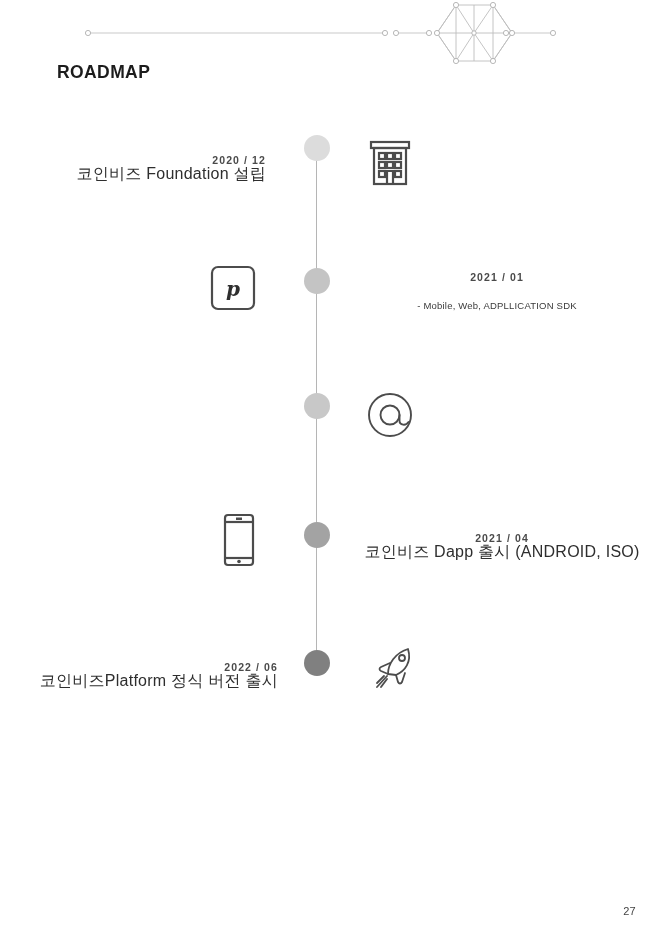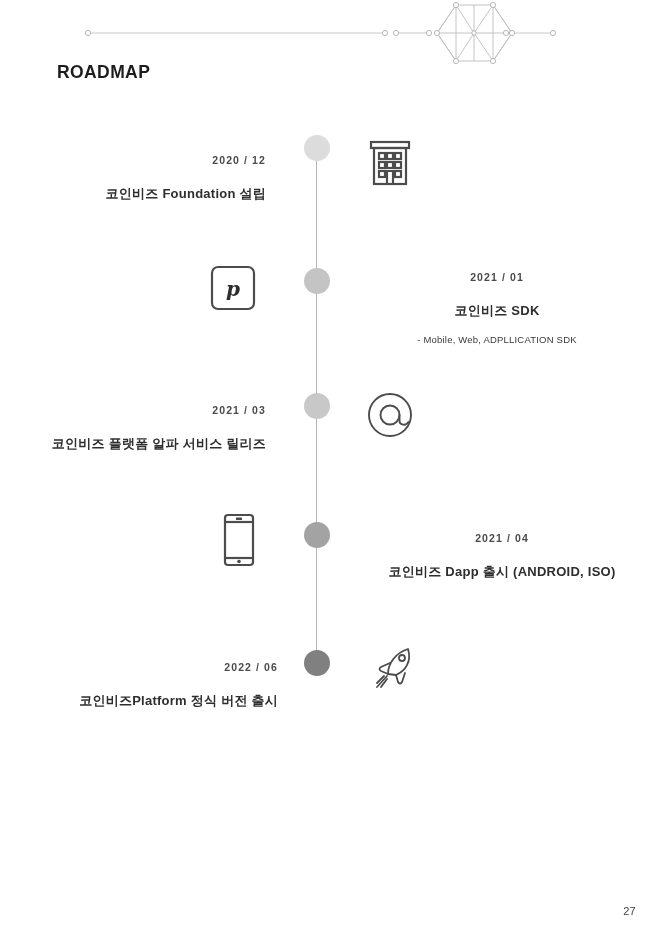--- a/index.html
+++ b/index.html
@@ -75,26 +75,25 @@
   .ms-text.right { text-align: center; }
 
   .ms-date {
     font-size: 10.5px;
     letter-spacing: 1.1px;
     color: #4a4a4a;
     white-space: nowrap;
     font-weight: 700;
   }
   .ms-title {
-    font-size: 13px;
+    font-size: 16px;
     letter-spacing: 0.25px;
     color: #2e2e2e;
     white-space: nowrap;
-    margin-top: 21px;
-    font-weight: 700;
+    font-weight: 400;
   }
   .ms-sub {
     font-size: 9.5px;
     letter-spacing: 0.2px;
     color: #3a3a3a;
     white-space: nowrap;
     margin-top: 18px;
     font-weight: 400;
   }
 
@@ -202,28 +201,23 @@
         <path d="M21 46 L21 33 L27 33 L27 46"></path>
       </g>
     </svg>
 
     <svg class="ms-icon" style="left:210px; top:265px;" width="46" height="46" viewBox="0 0 46 46">
       <rect x="2" y="2" width="42" height="42" rx="6" ry="6" fill="#ffffff" stroke="#4c4c4c" stroke-width="2.2"></rect>
       <text x="23" y="31" text-anchor="middle" font-family="'DejaVu Serif', serif" font-style="italic" font-size="20" font-weight="700" fill="#2e2e2e">p</text>
     </svg>
     <div class="ms-text right" style="left:362px; top:272px; width:270px;">
       <div class="ms-date">2021 / 01</div>
-      <div class="ms-title">코인비즈 SDK</div>
       <div class="ms-sub">- Mobile, Web, ADPLLICATION  SDK</div>
     </div>
 
-    <div class="ms-text left" style="left:10px; top:405px; width:256px;">
-      <div class="ms-date">2021 / 03</div>
-      <div class="ms-title">코인비즈 플랫폼 알파 서비스 릴리즈</div>
-    </div>
     <svg class="ms-icon" style="left:363px; top:388px;" width="56" height="56" viewBox="0 0 56 56">
       <g stroke="#4c4c4c" stroke-width="1.9" fill="none" stroke-linecap="round">
         <circle cx="27" cy="27" r="21"></circle>
         <circle cx="27" cy="27" r="9.5"></circle>
         <path d="M36.5 27 L36.5 32.5 C36.5 37.5 43 38 45.5 34"></path>
       </g>
     </svg>
 
     <svg class="ms-icon" style="left:222px; top:513px;" width="34" height="54" viewBox="0 0 34 54">
       <g stroke="#4c4c4c" stroke-width="2.2" fill="none">

